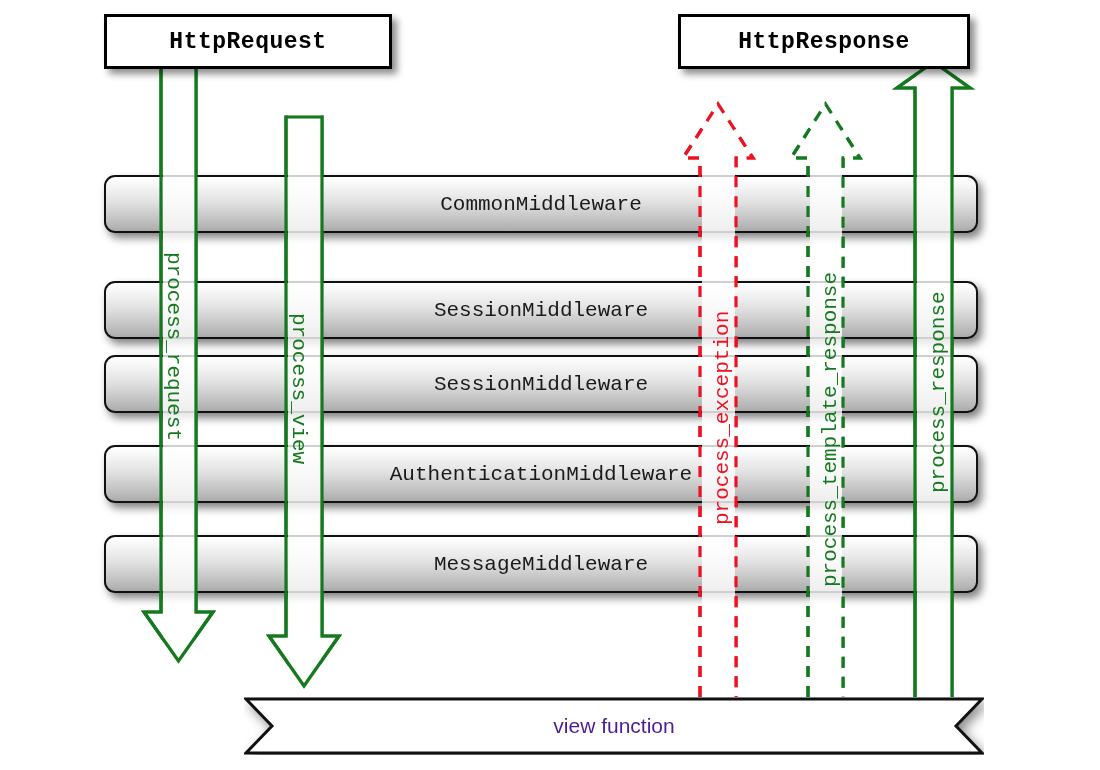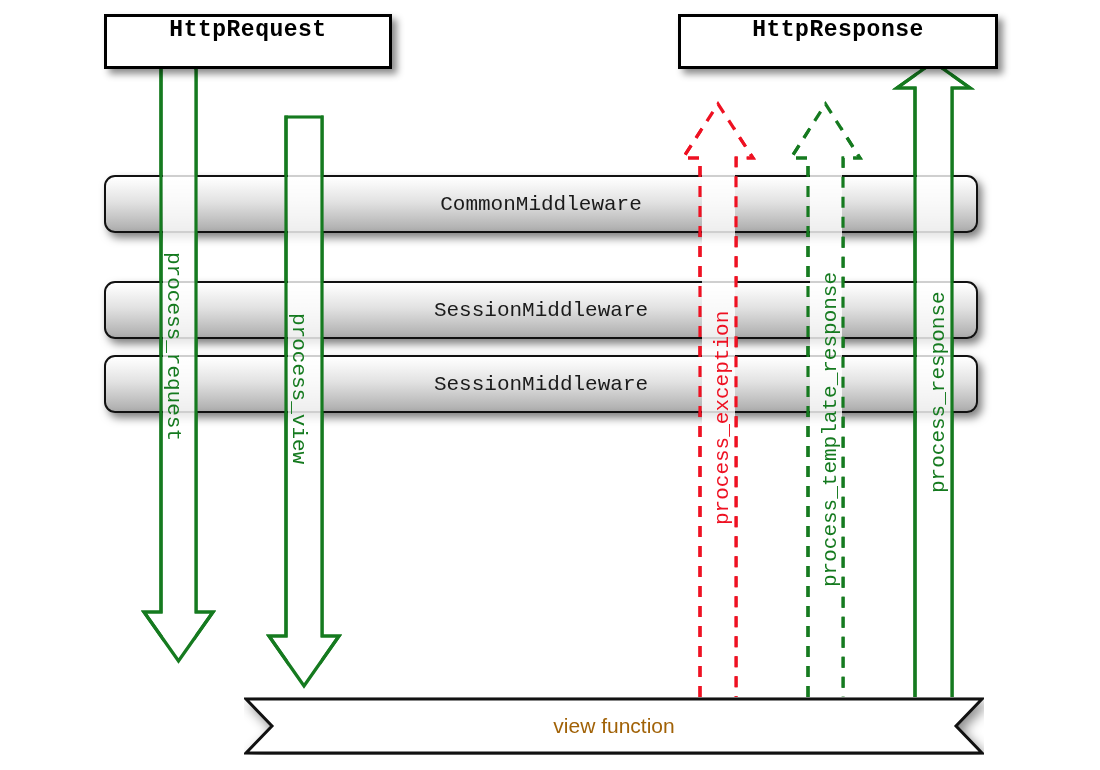--- a/index.html
+++ b/index.html
@@ -26,33 +26,34 @@
   }
 
   
   .endpoint-box {
     position: absolute;
     box-sizing: border-box;
     background: #ffffff;
     border: 3px solid #000000;
     box-shadow: 5px 5px 7px rgba(0,0,0,0.45);
     display: flex;
+    align-items: center;
     justify-content: center;
     z-index: 6;
   }
   .endpoint-label {
     font-family: "Liberation Mono", "DejaVu Sans Mono", monospace;
     font-size: 23px;
     font-weight: bold;
     color: #000000;
     letter-spacing: 0.5px;
     white-space: nowrap;
   }
   #box-request { left: 104px; top: 14px; width: 288px; height: 55px; }
-  #box-response { left: 678px; top: 14px; width: 320px; height: 55px; }
+  #box-response { left: 678px; top: 14px; width: 292px; height: 55px; }
 
   
   .mw-bar {
     position: absolute;
     left: 104px;
     width: 874px;
     height: 58px;
     box-sizing: border-box;
     border: 2px solid #111111;
     border-radius: 11px;
@@ -117,21 +118,21 @@
     position: absolute;
     left: 0;
     top: 0;
     width: 740px;
     height: 58px;
     display: flex;
     align-items: center;
     justify-content: center;
     font-family: "Liberation Sans", sans-serif;
     font-size: 21px;
-    color: #a16207;
+    color: #4c1d95;
     pointer-events: none;
   }
 </style>
 </head>
 <body>
 
 <div id="canvas">
 
   <svg id="svg-layer" viewBox="0 0 1100 770">
 
@@ -157,20 +158,26 @@
   </svg>
 
   <div class="mw-bar" style="top:175px">
     <span class="mw-label">CommonMiddleware</span>
   </div>
   <div class="mw-bar" style="top:281px">
     <span class="mw-label">SessionMiddleware</span>
   </div>
   <div class="mw-bar" style="top:355px">
     <span class="mw-label">SessionMiddleware</span>
+  </div>
+  <div class="mw-bar" style="top:445px">
+    <span class="mw-label">AuthenticationMiddleware</span>
+  </div>
+  <div class="mw-bar" style="top:535px">
+    <span class="mw-label">MessageMiddleware</span>
   </div>
 
   <div class="channel" style="left:163px; width:32px;"></div>
   <div class="channel" style="left:288px; width:33px;"></div>
   <div class="channel" style="left:702px; width:33px;"></div>
   <div class="channel" style="left:810px; width:32px;"></div>
   <div class="channel" style="left:917px; width:34px;"></div>
 
   <svg id="svg-layer" style="z-index:4; pointer-events:none;" viewBox="0 0 1100 770">
     <path d="M 161 68 L 161 612 L 144 612 L 178.5 661 L 213 612 L 196 612 L 196 68" fill="none" stroke="#157a1f" stroke-width="3.2" stroke-linejoin="miter"></path>

